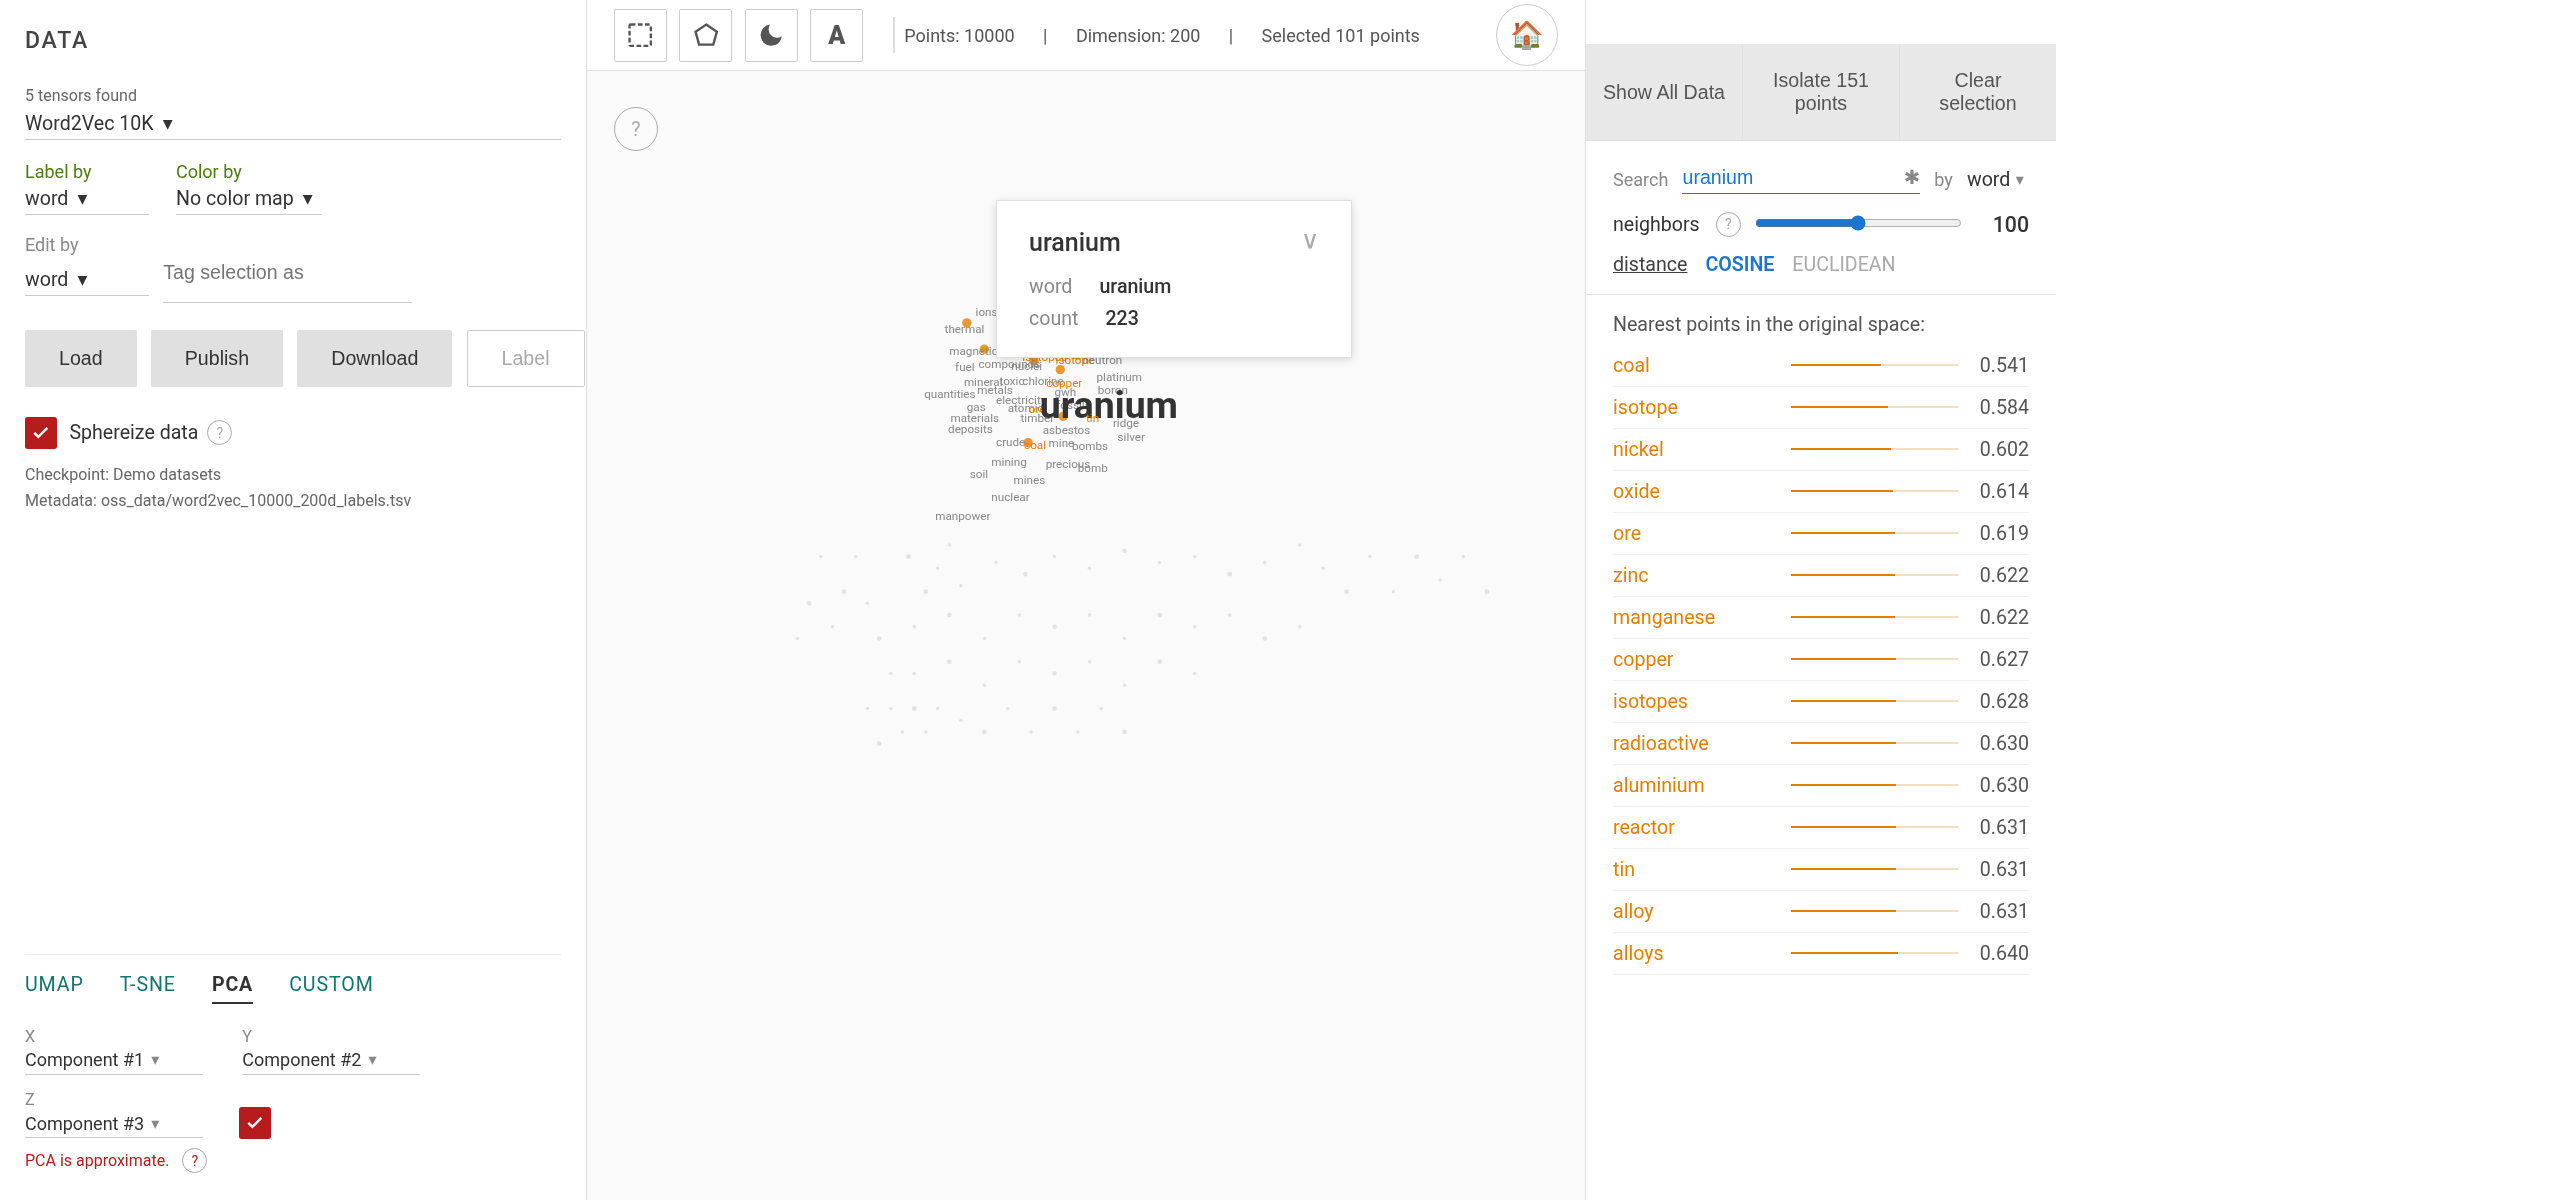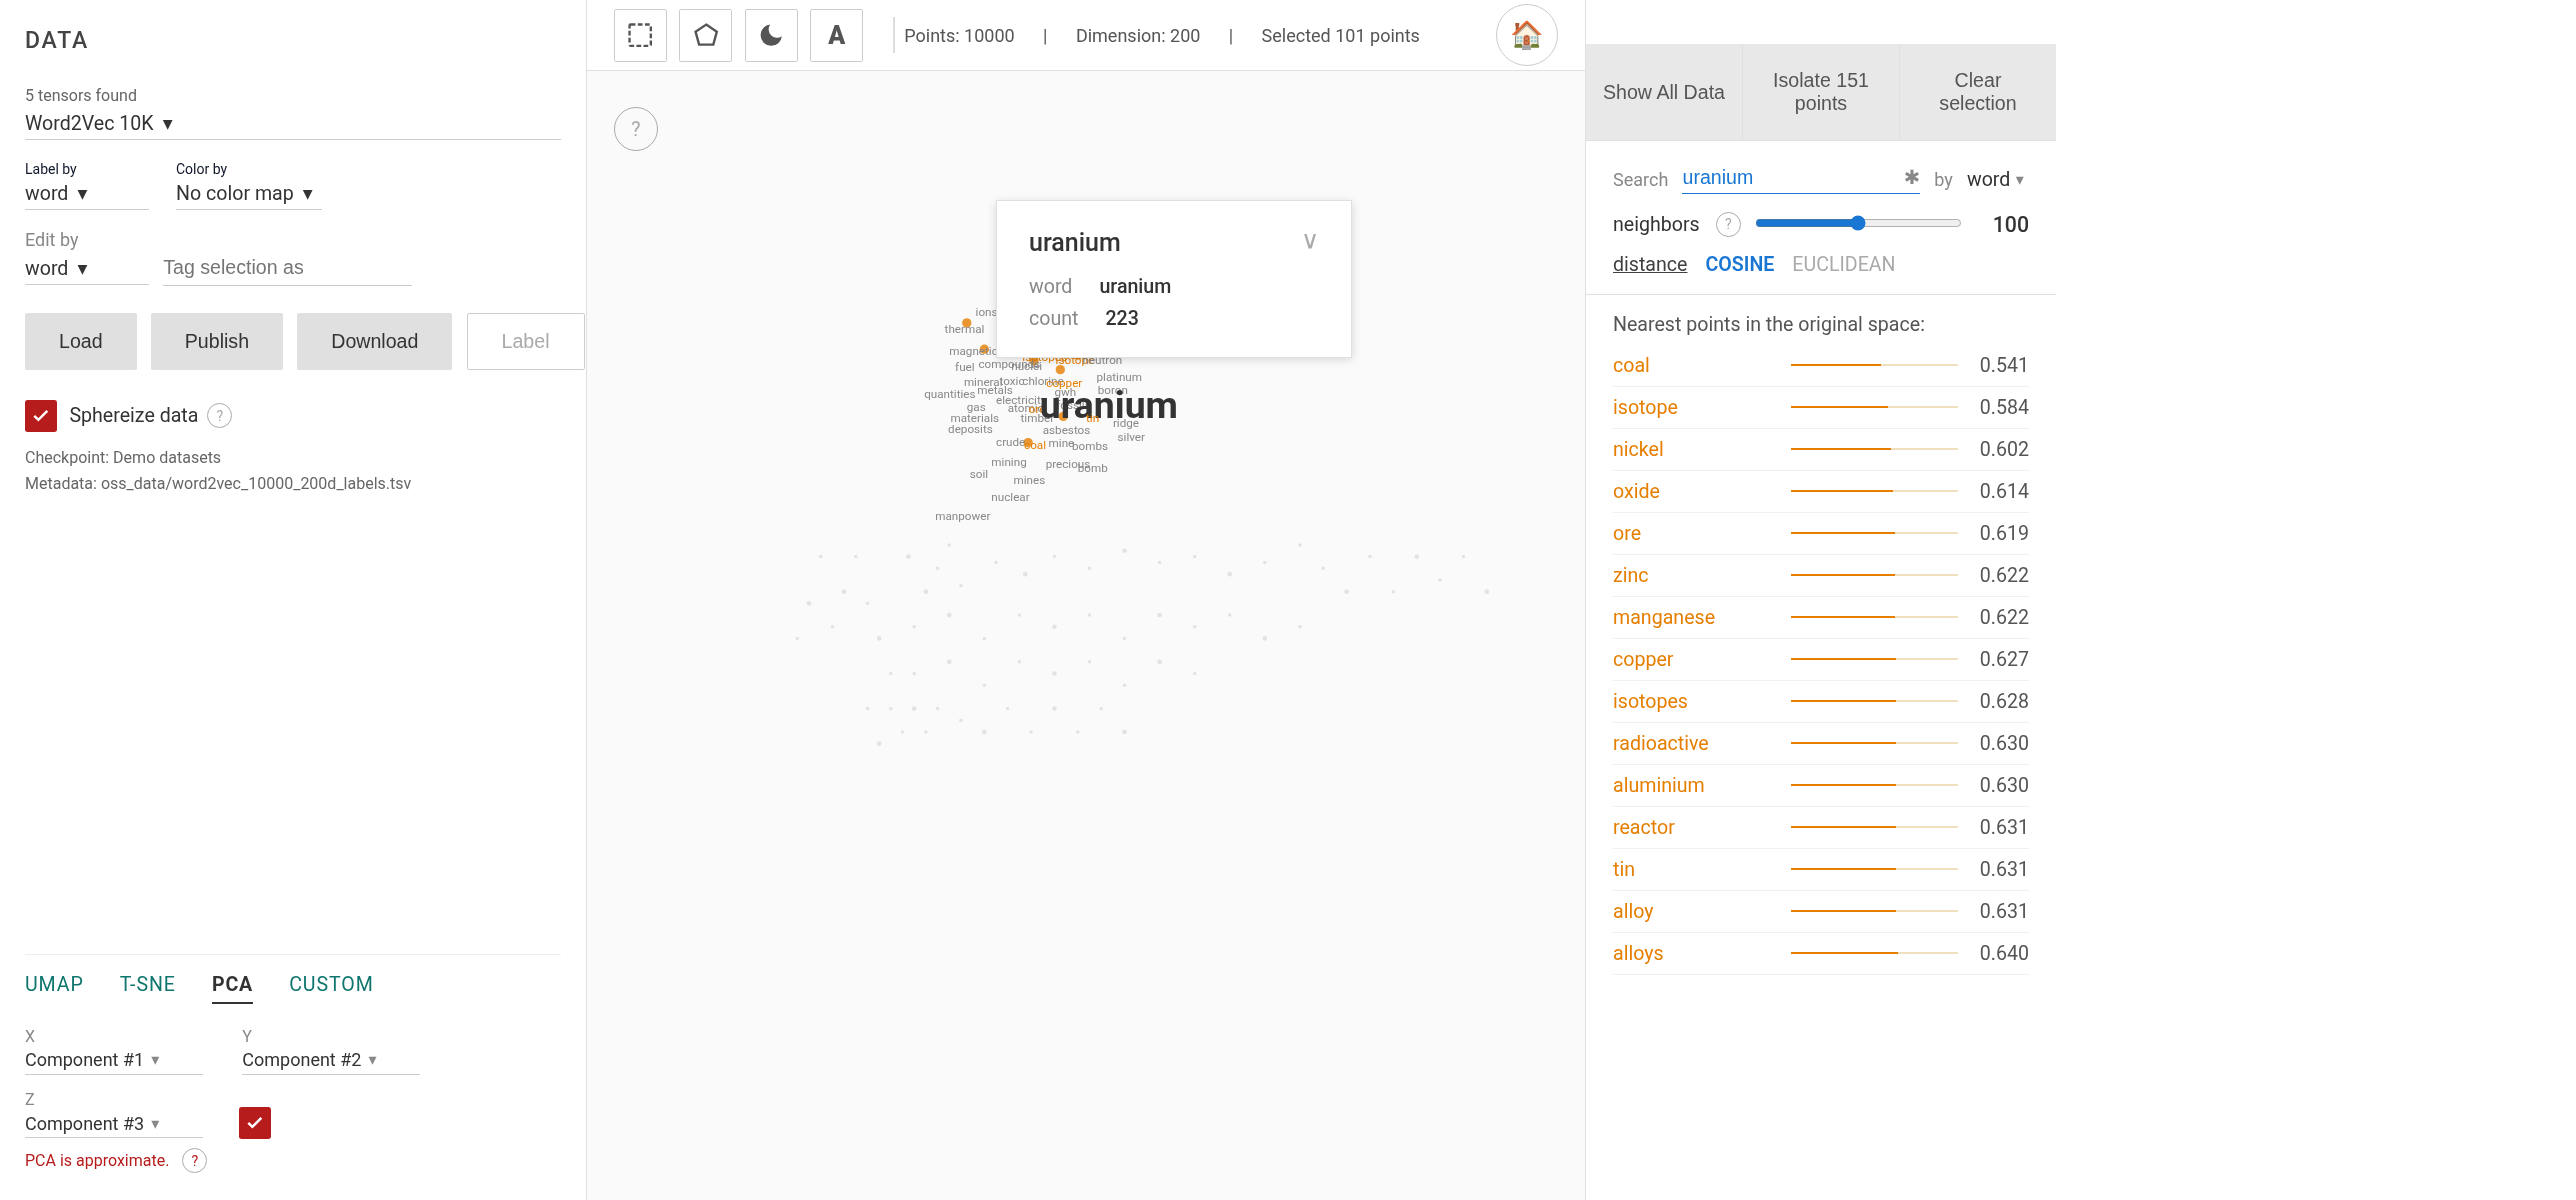--- a/index.html
+++ b/index.html
@@ -29,22 +29,22 @@
       display: flex;
       align-items: center;
       margin-bottom: 19.6px;
     }
     .dropdown-group {
       display: flex;
       flex-direction: column;
       margin-right: 27px;
     }
     .dropdown-group label {
-      font-size: 14px;
-      color: #0f172a;
+      font-size: 18px;
+      color: #4d7c0f;
       margin-bottom: 5.3px;
     }
     .dropdown-select {
       display: flex;
       align-items: center;
       border-bottom: 0.9px solid #ccc;
       padding-bottom: 3.6px;
       cursor: pointer;
       min-width: 124px;
     }
@@ -71,21 +71,21 @@
       display: flex;
       align-items: center;
     }
     .tag-input {
       border: none;
       border-bottom: 0.9px solid #ccc;
       font-size: 19.6px;
       color: #333;
       outline: none;
       width: 249px;
-      padding-bottom: 6px;
+      padding-bottom: 18px;
       margin-left: 14.2px;
     }
 
     .button-row {
       display: flex;
       gap: 14.2px;
       margin-bottom: 30px;
     }
     .btn {
       padding: 16px 34px;

